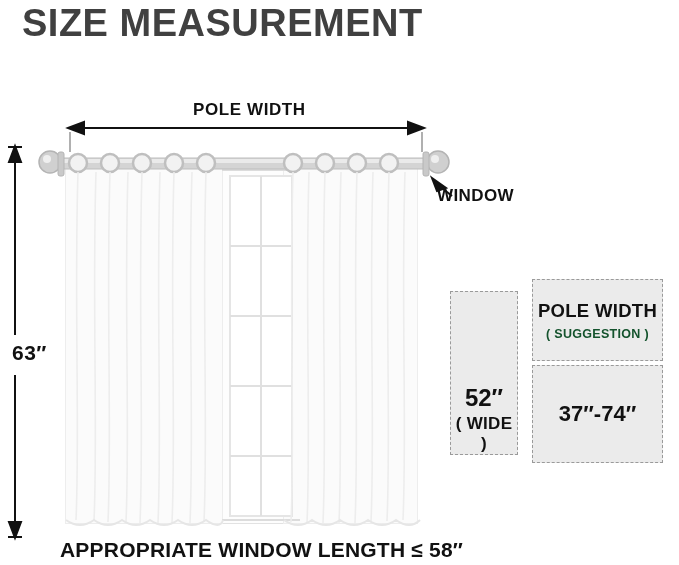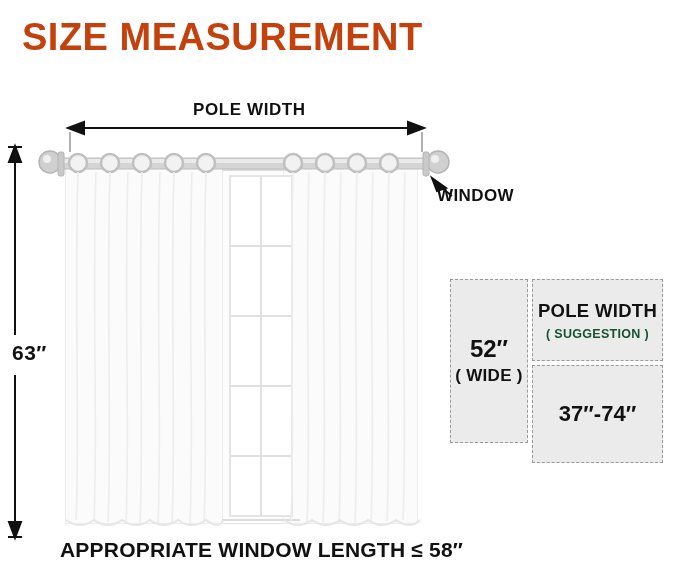--- a/index.html
+++ b/index.html
@@ -20,25 +20,25 @@
     position: absolute;
     left: 0; top: 0;
     width: 679px;
     height: 565px;
   }
 
   
   .title {
     position: absolute;
     left: 22px;
-    top: 16px;
+    top: 2px;
     font-size: 38px;
     font-weight: bold;
     letter-spacing: 0.5px;
-    color: #c2410c;
+    color: #404040;
     white-space: nowrap;
   }
 
   
   .lbl {
     position: absolute;
     font-weight: bold;
     color: #111111;
     white-space: nowrap;
   }
@@ -116,23 +116,24 @@
     background: #ebebeb;
     border: 1px dashed #9a9a9a;
     box-sizing: border-box;
     display: flex;
     flex-direction: column;
     align-items: center;
     justify-content: center;
     text-align: center;
   }
   .cell-wide {
-    left: 0; top: 0;
-    width: 78px;
+    left: 0; top: 12px;
+    width: 68px;
     height: 164px;
+    justify-content: flex-end;
   }
   .cell-pole {
     left: 82px; top: 0;
     width: 131px;
     height: 82px;
   }
   .cell-range {
     left: 82px; top: 86px;
     width: 131px;
     height: 98px;

